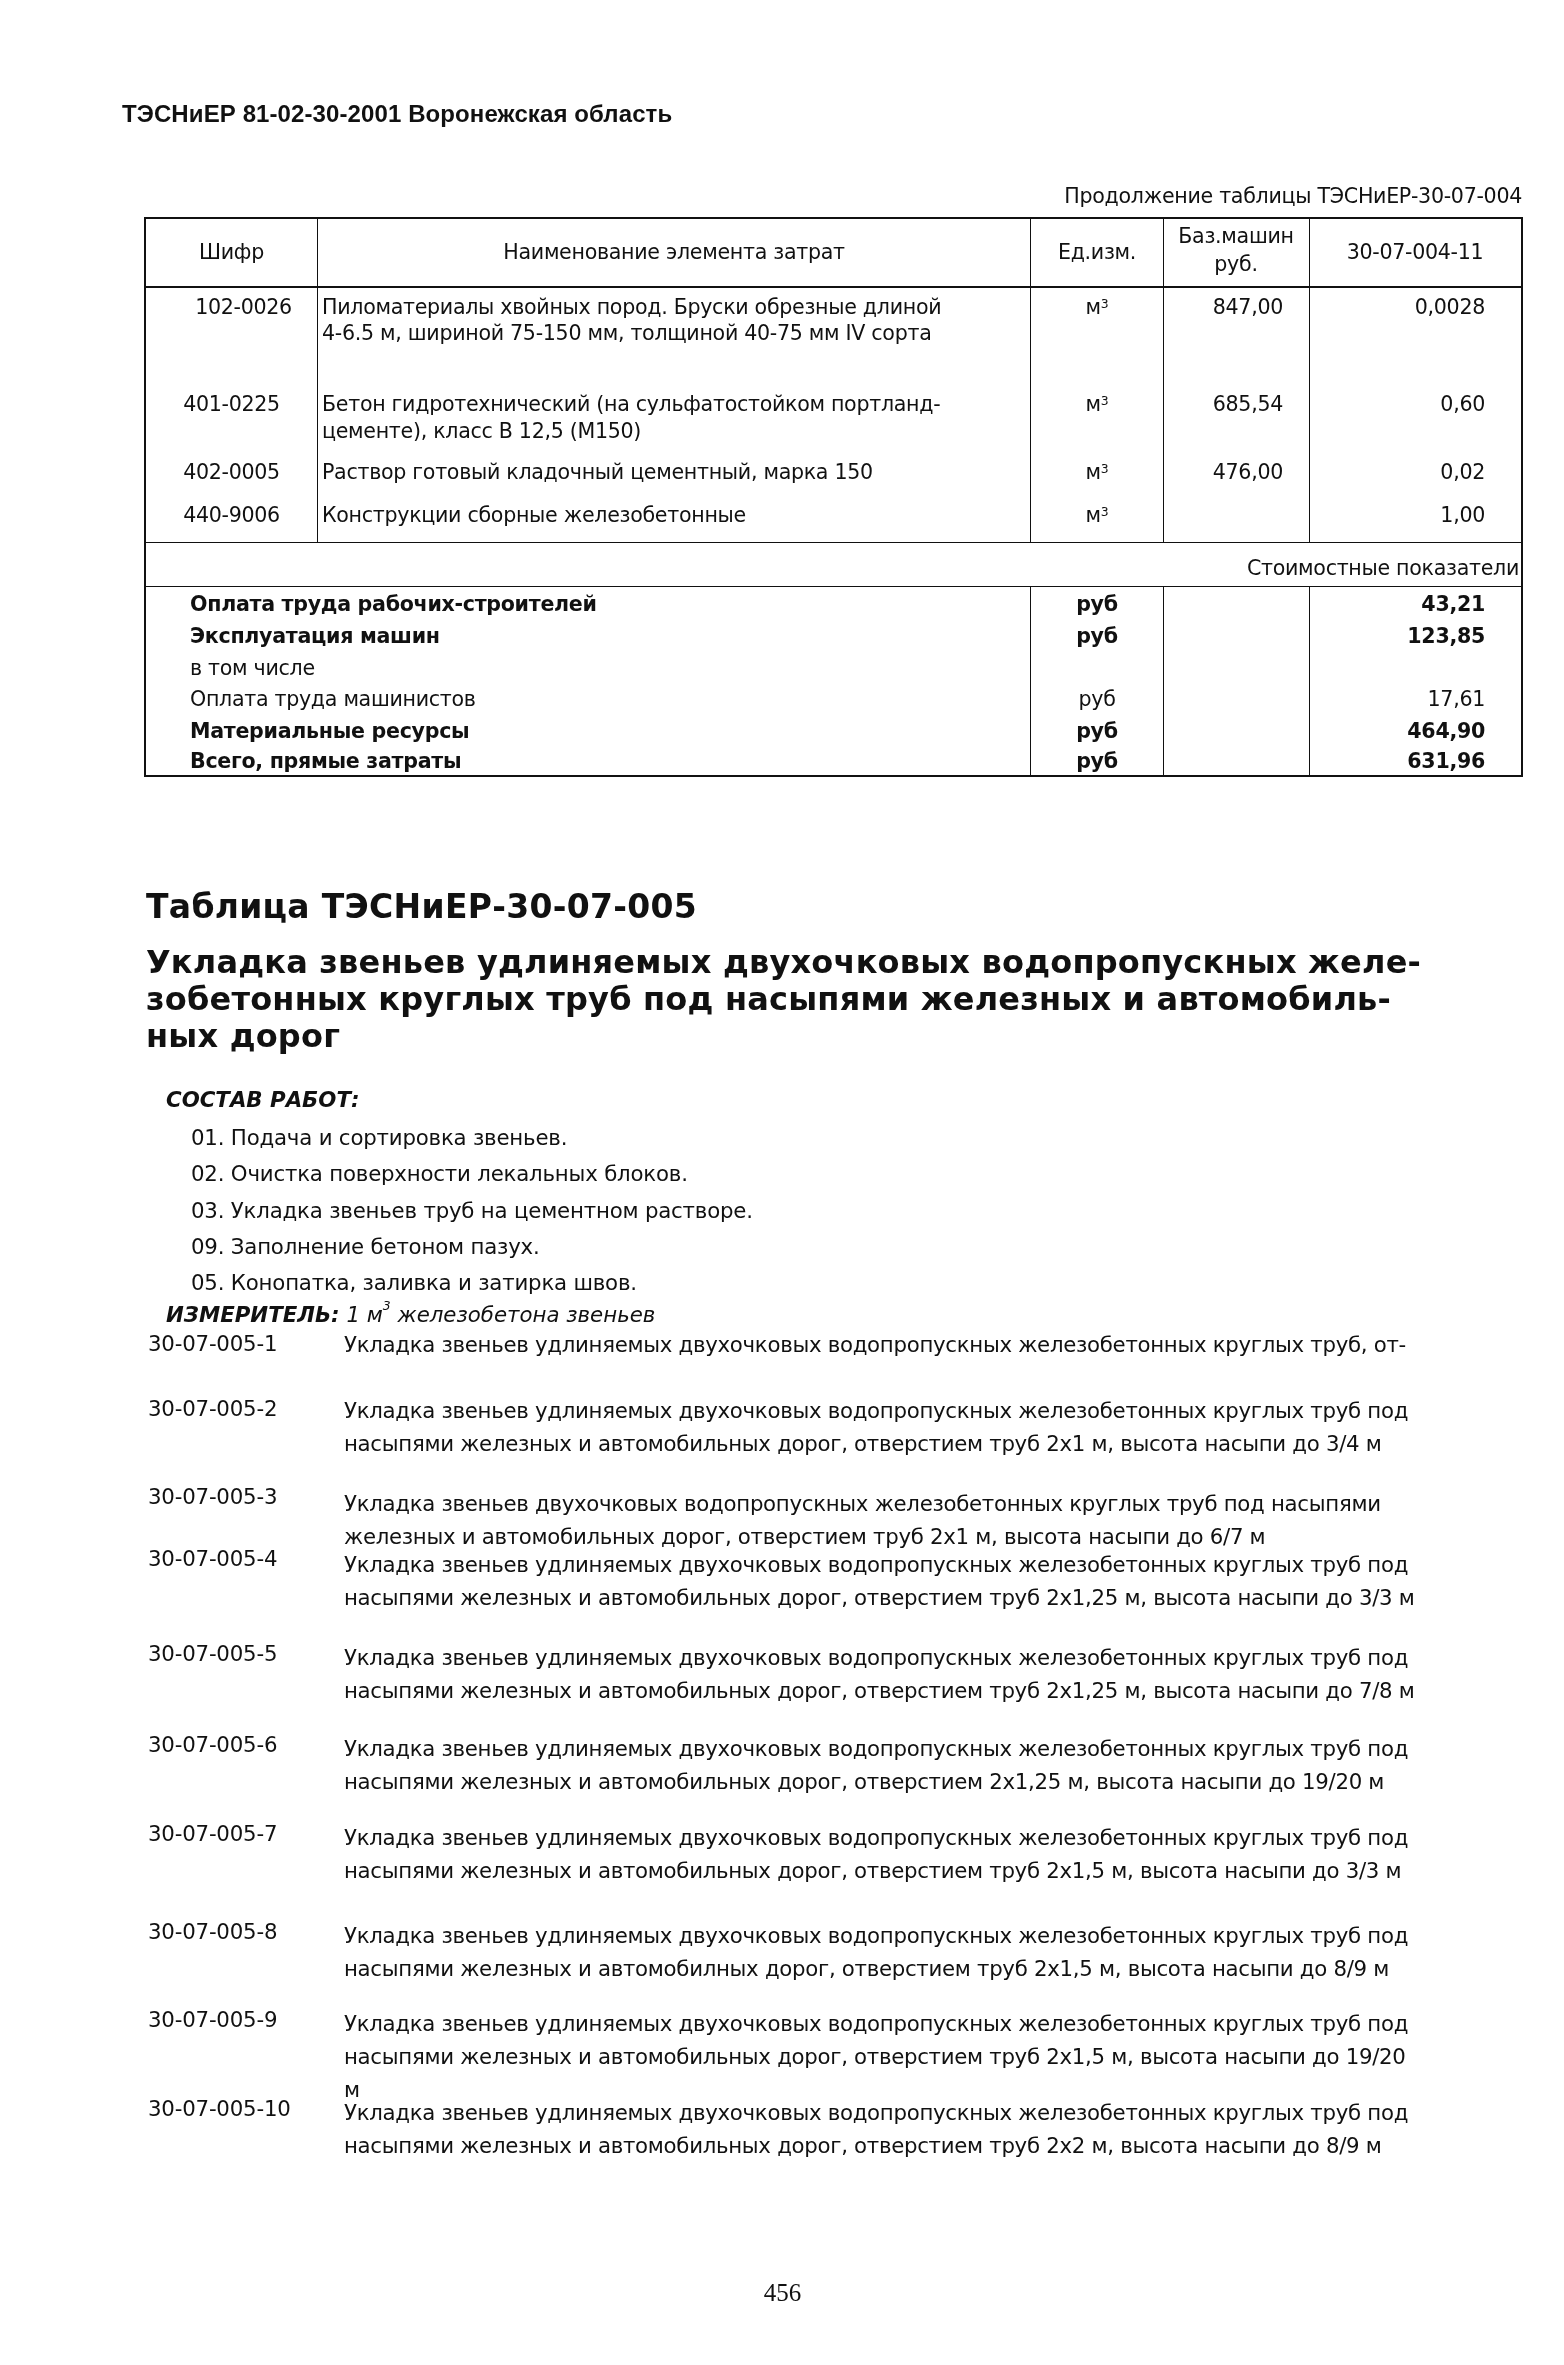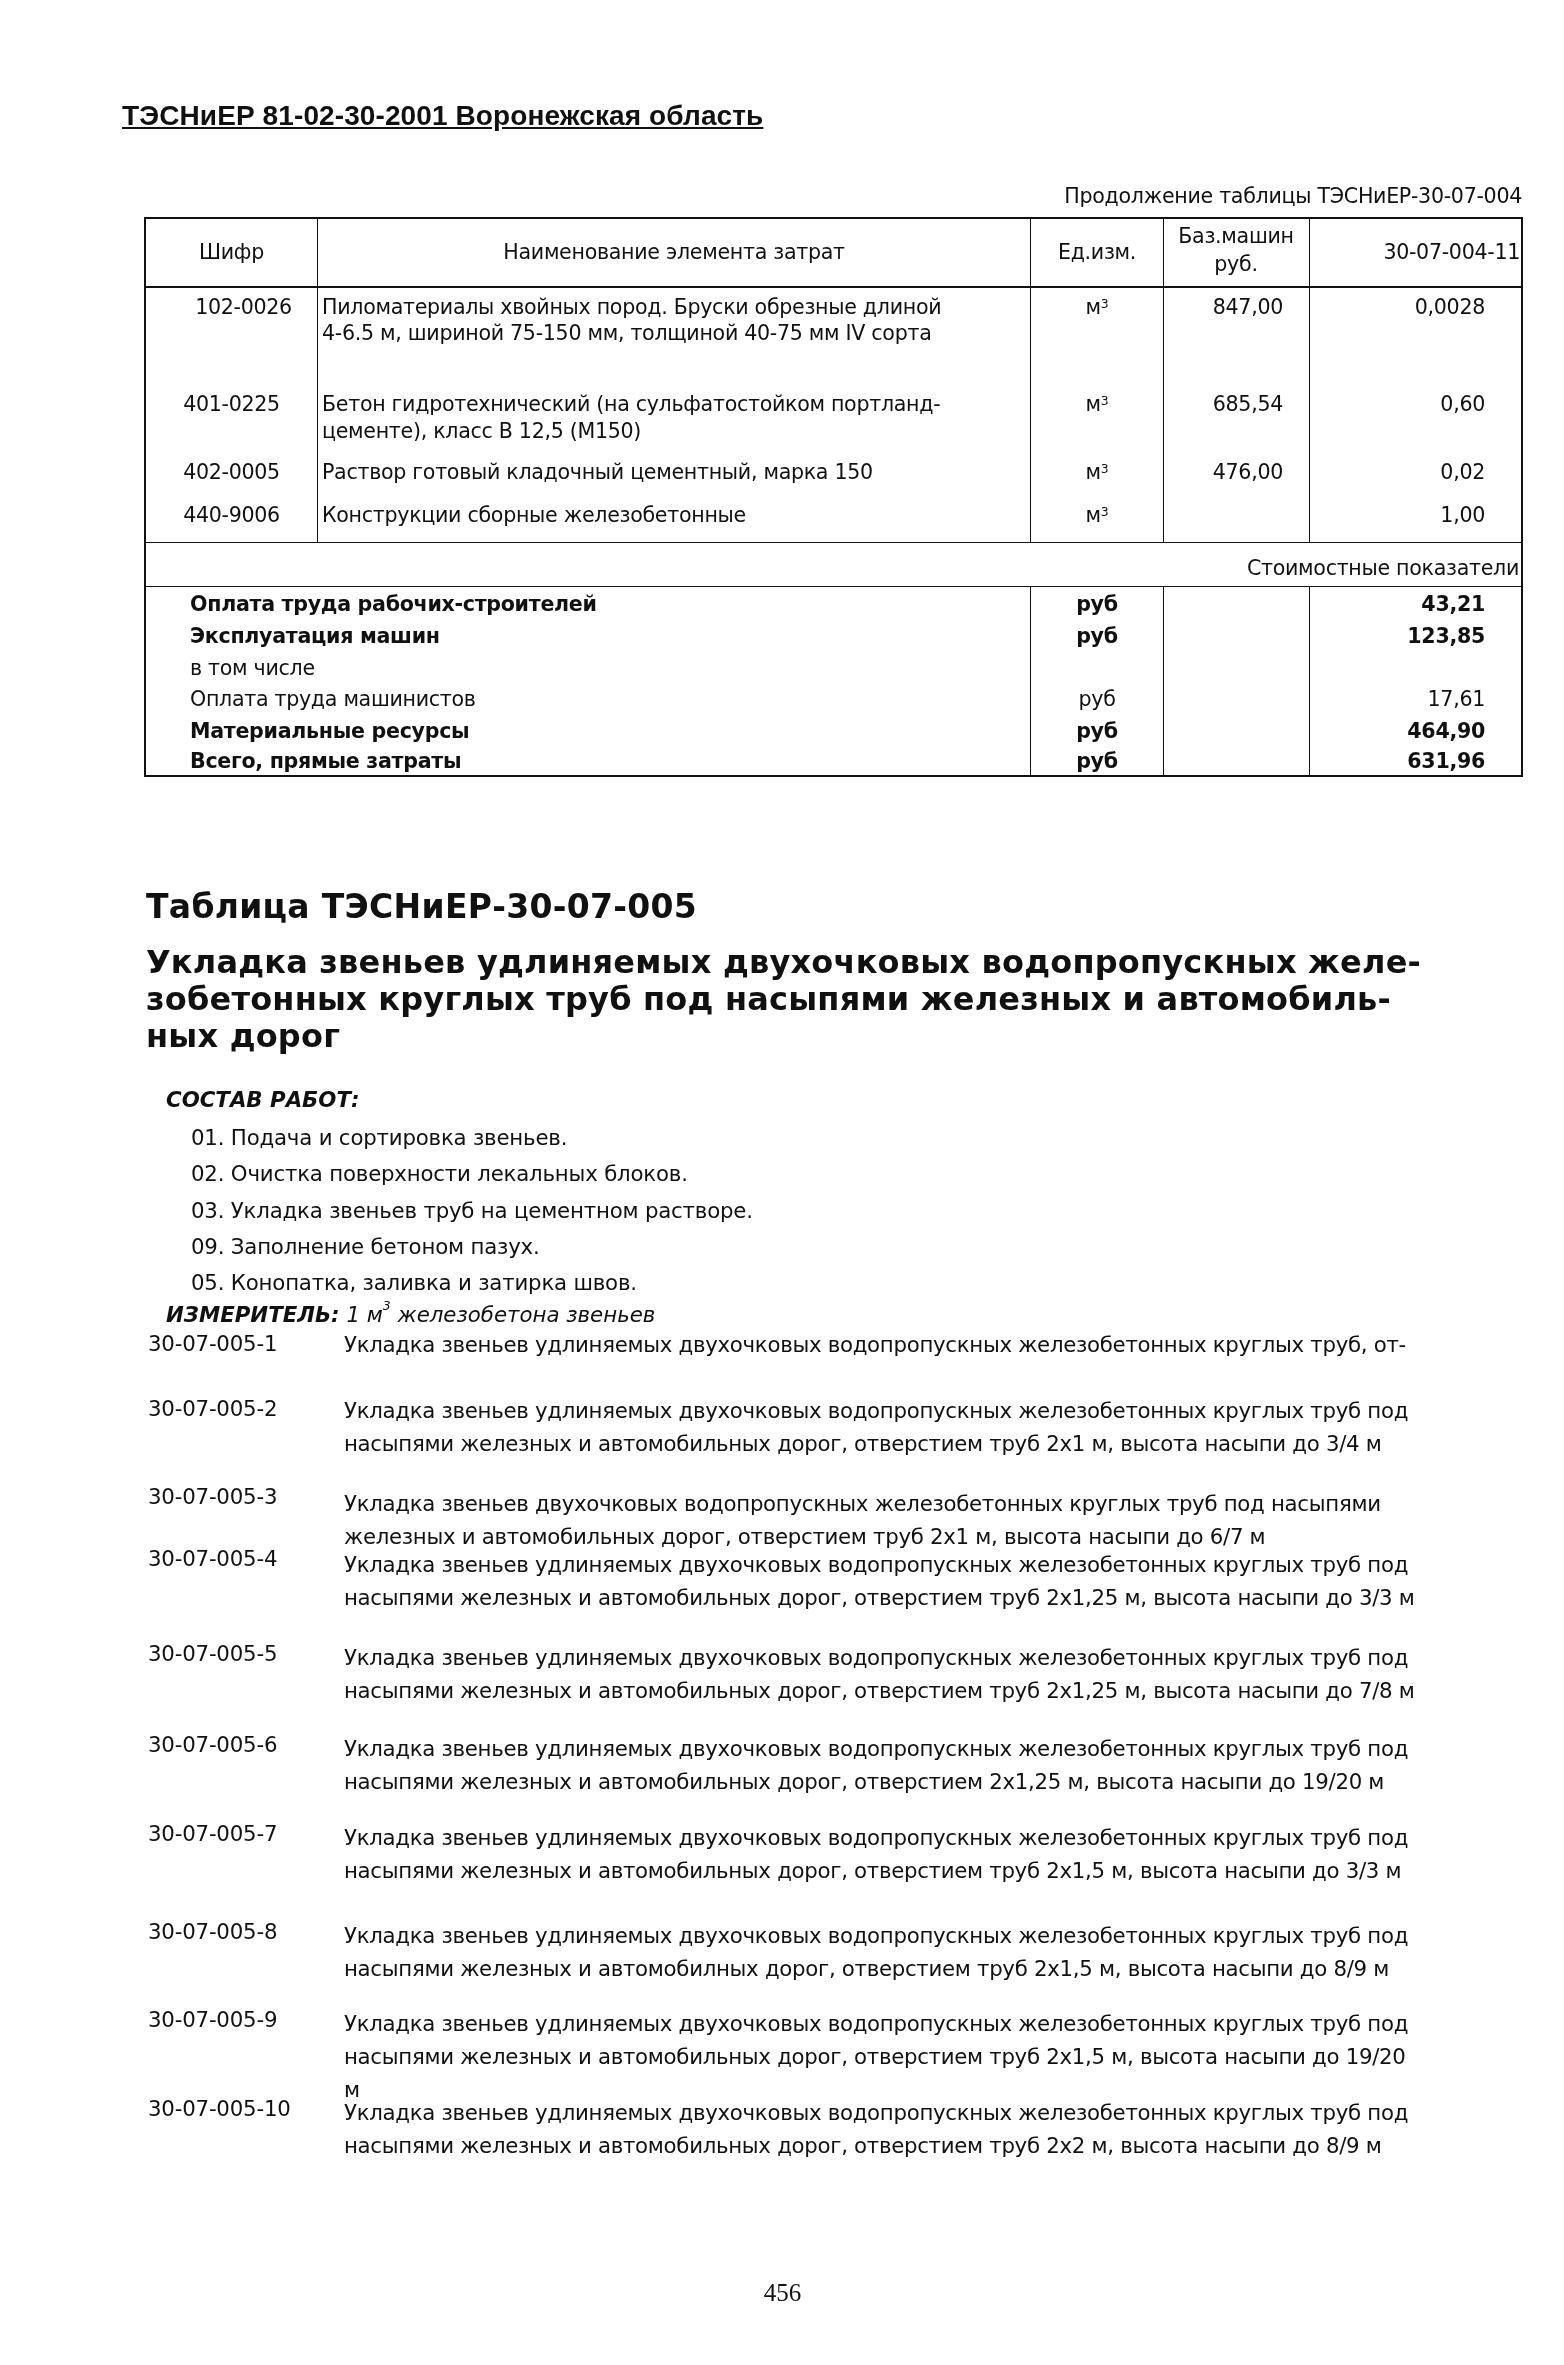--- a/index.html
+++ b/index.html
@@ -1,18 +1,18 @@
 <!DOCTYPE html>
 <html style="font-size:11px"><head>
 <meta charset="utf-8">
 <style>
   html, body { margin:0; padding:0; background:#ffffff; }
   body { width:1565px; height:2366px; position:relative; overflow:hidden; color:#111; font-family:"DejaVu Sans", sans-serif; }
   .abs { position:absolute; }
-  .doc-header { left:122px; top:100px; font-family:"Liberation Sans", sans-serif; font-weight:bold; font-size:28px; letter-spacing:0.1px;text-decoration:underline; }
+  .doc-header { left:122px; top:100px; font-family:"Liberation Sans", sans-serif; font-weight:bold; font-size:24px; letter-spacing:0.1px; }
   .continuation { right:43px; top:184px; font-size:20.6px; font-family:"DejaVu Sans", sans-serif; letter-spacing:-0.3px; }
   .tbl { left:144px; top:217px; width:1379px; height:560px; border:2.8px solid #111; box-sizing:border-box; }
   .hline { position:absolute; left:0; right:0; border-top:0.7px solid #111; }
   .hline.thick { border-top:2.8px solid #111; }
   .vline { position:absolute; border-left:0.7px solid #111; }
   .cell { position:absolute; font-size:20.6px; line-height:29px; letter-spacing:-0.3px; }
   .center { text-align:center; }
   .right { text-align:right; }
   .bold { font-weight:bold; }
   sup { font-size:12.4px; vertical-align:top; position:relative; top:-4.1px; }
@@ -47,21 +47,21 @@
   <div class="vline" style="left:1163px; top:0; height:323px;"></div>
   <div class="vline" style="left:1163px; top:367px; bottom:0;"></div>
 
   <div class="cell center" style="left:0; width:171px; top:18.6px;">Шифр</div>
   <div class="cell center" style="left:172px; width:712px; top:18.6px;">Наименование элемента затрат</div>
   <div class="cell center" style="left:885px; width:132px; top:18.6px;">Ед.изм.</div>
   <div class="cell center" style="left:1017px; width:146px; top:4.1px; line-height:27.5px;">
     <div>Баз.машин</div>
     <div>руб.</div>
   </div>
-  <div class="cell center" style="left:1164px; width:210px; top:18.6px;text-align:right;">30-07-004-11</div>
+  <div class="cell center" style="left:1164px; width:210px; top:18.6px;">30-07-004-11</div>
 
   <div>
     <div class="cell center" style="left:12px; width:171px; top:74px;">102-0026</div>
     <div class="cell" style="left:176px; top:74px;">Пиломатериалы хвойных пород. Бруски обрезные длиной</div>
     <div class="cell" style="left:176px; top:100px;">4-6.5 м, шириной 75-150 мм, толщиной 40-75 мм IV сорта</div>
     <div class="cell center" style="left:885px; width:132px; top:74px;"><span>м</span><sup>3</sup></div>
     <div class="cell right" style="left:1017px; width:120px; top:74px;">847,00</div>
     <div class="cell right" style="left:1164px; width:175px; top:74px;">0,0028</div>
   </div>
 

